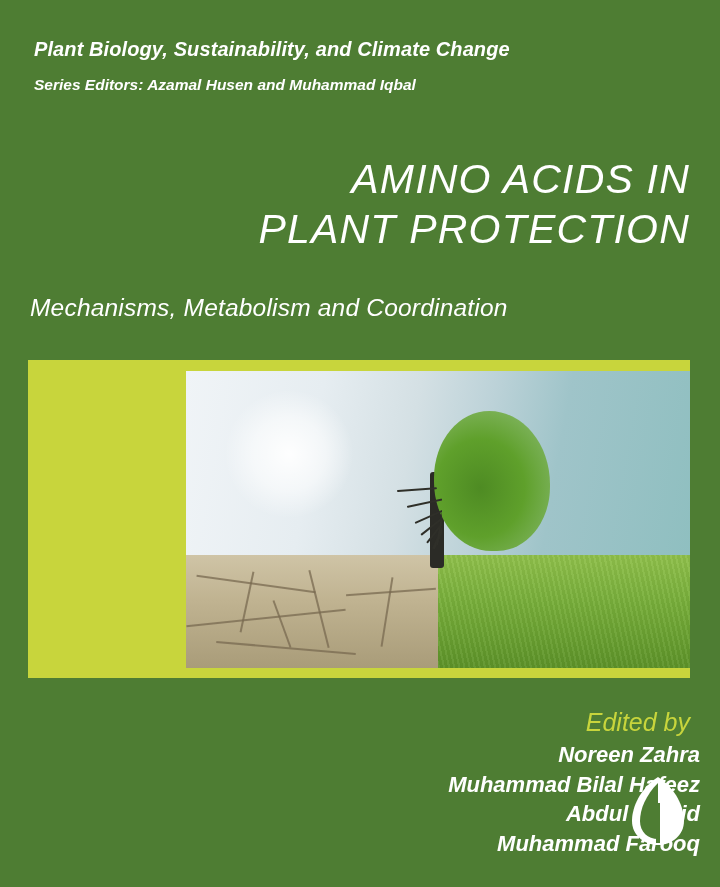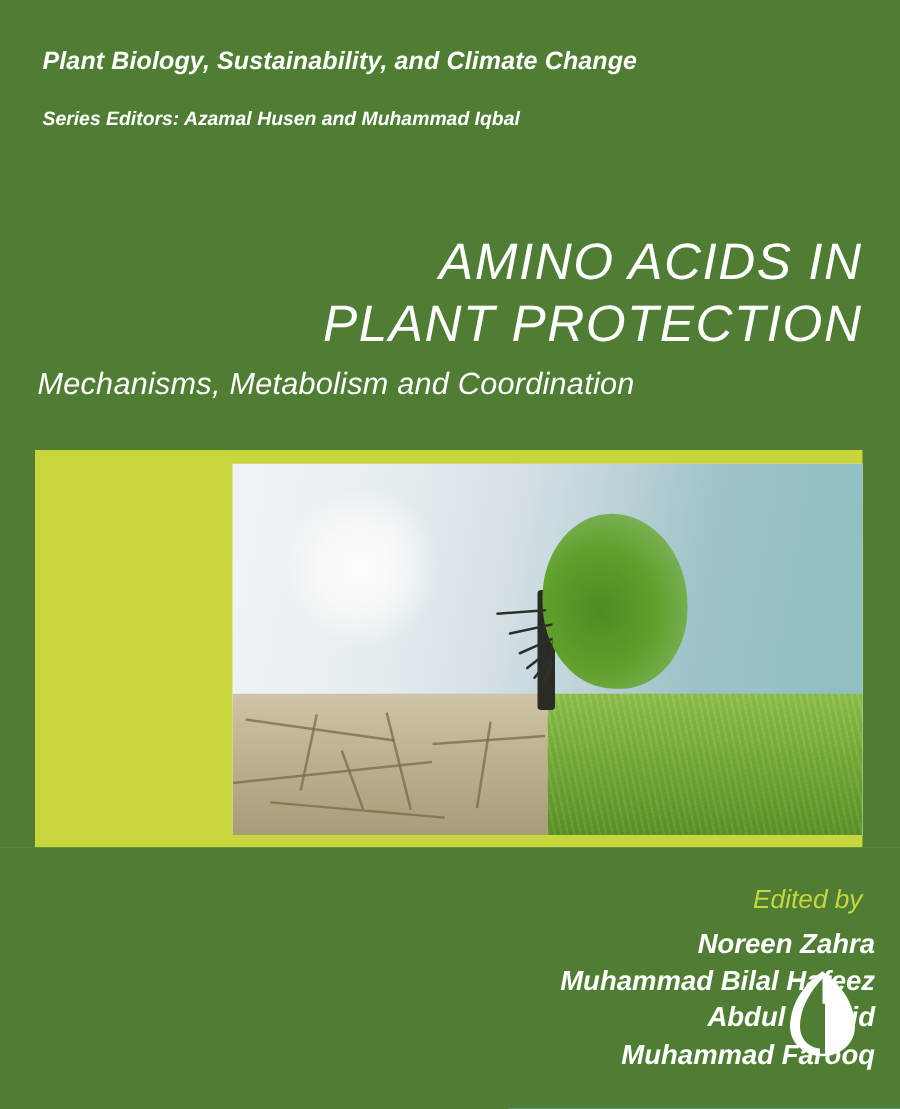--- a/index.html
+++ b/index.html
@@ -56,31 +56,31 @@
     top: 38px;
     width: 640px;
     color: #ffffff;
     font-size: 20px;
     font-weight: bold;
     letter-spacing: 0.1px;
   }
   .series-editors {
     position: absolute;
     left: 34px;
-    top: 87px;
+    top: 76px;
     width: 640px;
     color: #ffffff;
     font-size: 15.5px;
     font-weight: bold;
   }
   
   .main-title {
     position: absolute;
     left: 30px;
-    top: 184px;
+    top: 154px;
     width: 660px;
     text-align: right;
     color: #ffffff;
     font-size: 41px;
     font-weight: 300;
     line-height: 50px;
     letter-spacing: 1.2px;
     text-transform: uppercase;
   }
   .main-title .line {
@@ -182,21 +182,21 @@
     border-radius: 1px;
   }
   
   .edited-by {
     position: absolute;
     left: 30px;
     top: 708px;
     width: 660px;
     text-align: right;
     color: #c8d53c;
-    font-size: 21px;
+    font-size: 25px;
     font-weight: 400;
   }
   .editors {
     position: absolute;
     left: 40px;
     top: 740px;
     width: 660px;
     text-align: right;
     color: #ffffff;
     font-size: 22px;

